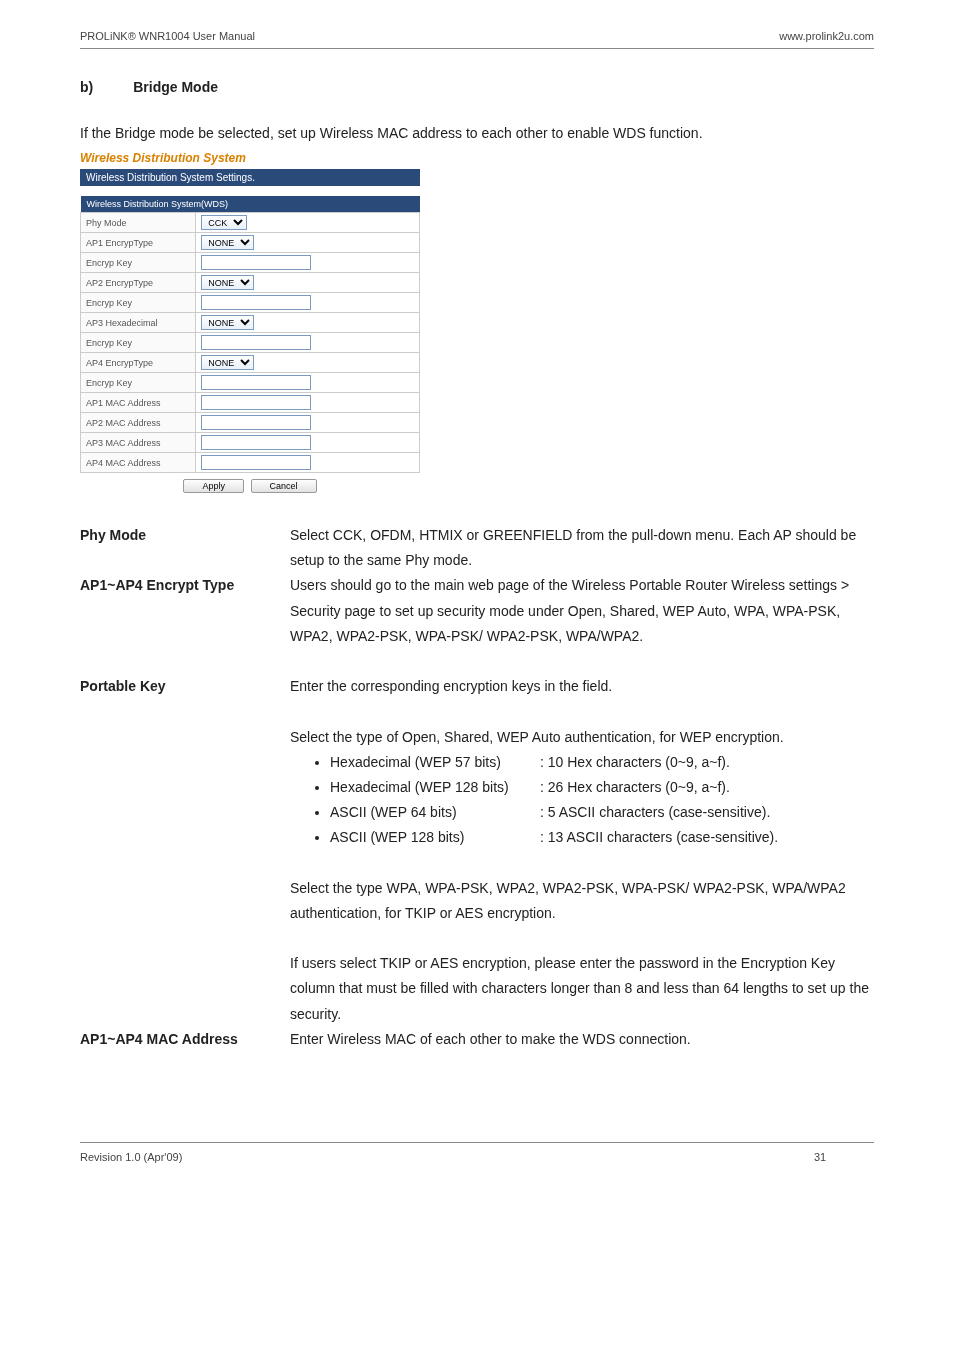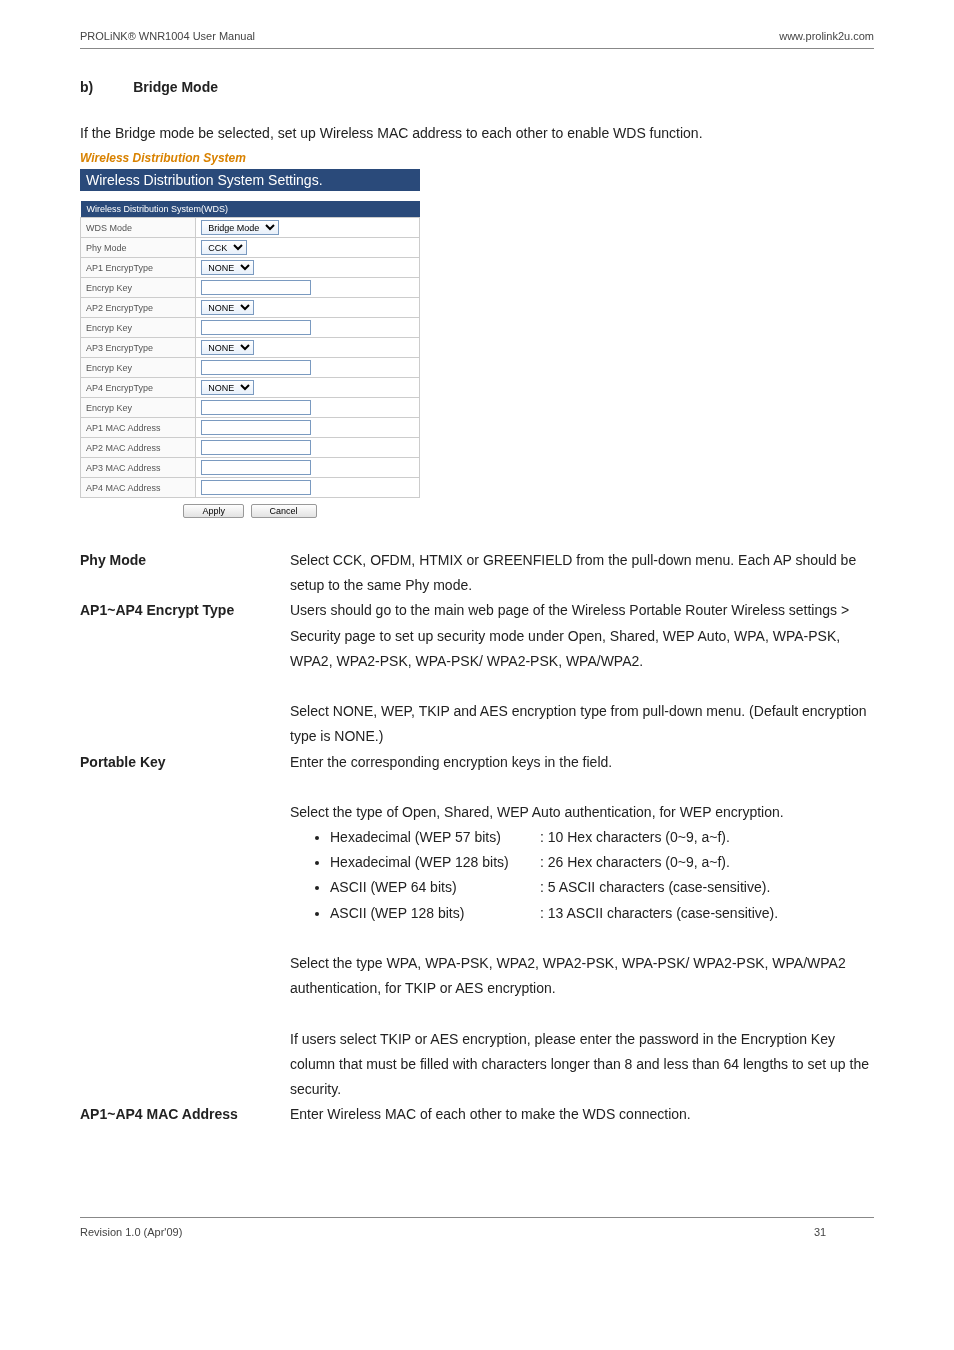--- a/index.html
+++ b/index.html
@@ -47,21 +47,21 @@
     font-weight: bold;
     font-style: italic;
     font-size: 12px;
     margin-bottom: 4px;
     font-family: Arial, sans-serif;
   }
   .scr-bar {
     background: #2a4a7a;
     color: #fff;
     padding: 3px 6px;
-    font-size: 14px;
+    font-size: 10px;
   }
   .scr-table {
     width: 100%;
     border-collapse: collapse;
     margin-top: 10px;
   }
   .scr-table th {
     background: #2a4a7a;
     color: #fff;
     text-align: left;
@@ -163,45 +163,41 @@
   <div class="screenshot-wrap">
     <div class="screenshot">
       <div class="scr-title">Wireless Distribution System</div>
       <div class="scr-bar">Wireless Distribution System Settings.</div>
       <table class="scr-table">
         <tbody>
             <tr>
               <th colspan="2">Wireless Distribution System(WDS)</th>
             </tr>
         <tr>
-          <td class="label">WDS Mode</td>
-          <td><select class="scr-select"><option>Bridge Mode</option></select></td>
-        </tr>
-        <tr>
           <td class="label">Phy Mode</td>
           <td><select class="scr-select"><option>CCK</option></select></td>
         </tr>
         <tr>
           <td class="label">AP1 EncrypType</td>
           <td><select class="scr-select"><option>NONE</option></select></td>
         </tr>
         <tr>
           <td class="label">Encryp Key</td>
           <td><input class="scr-input" value="" style=""></td>
         </tr>
         <tr>
           <td class="label">AP2 EncrypType</td>
           <td><select class="scr-select"><option>NONE</option></select></td>
         </tr>
         <tr>
           <td class="label">Encryp Key</td>
           <td><input class="scr-input" value="" style=""></td>
         </tr>
         <tr>
-          <td class="label">AP3 EncrypType</td>
+          <td class="label">AP3 Hexadecimal</td>
           <td><select class="scr-select"><option>NONE</option></select></td>
         </tr>
         <tr>
           <td class="label">Encryp Key</td>
           <td><input class="scr-input" value="" style=""></td>
         </tr>
         <tr>
           <td class="label">AP4 EncrypType</td>
           <td><select class="scr-select"><option>NONE</option></select></td>
         </tr>
@@ -238,21 +234,20 @@
 
     <div class="def-term">Phy Mode</div>
     <div class="def-body">
       <p>Select CCK, OFDM, HTMIX or GREENFIELD from the pull-down menu. Each AP should be setup to the same Phy mode.</p>
     </div>
 
     <div class="def-term">AP1~AP4 Encrypt Type</div>
     <div class="def-body">
       <p>Users should go to the main web page of the Wireless Portable Router Wireless settings &gt; Security page to set up security mode under Open, Shared, WEP Auto, WPA, WPA-PSK, WPA2, WPA2-PSK, WPA-PSK/ WPA2-PSK, WPA/WPA2.</p>
       <div class="blankpar"></div>
-      <p>Select NONE, WEP, TKIP and AES encryption type from pull-down menu. (Default encryption type is NONE.)</p>
     </div>
 
     <div class="def-term">Portable Key</div>
     <div class="def-body">
       <p>Enter the corresponding encryption keys in the field.</p>
       <div class="blankpar"></div>
       <p>Select the type of Open, Shared, WEP Auto authentication, for WEP encryption.</p>
       <ul class="wep-list">
         <li>
             <div class="wep-row">

